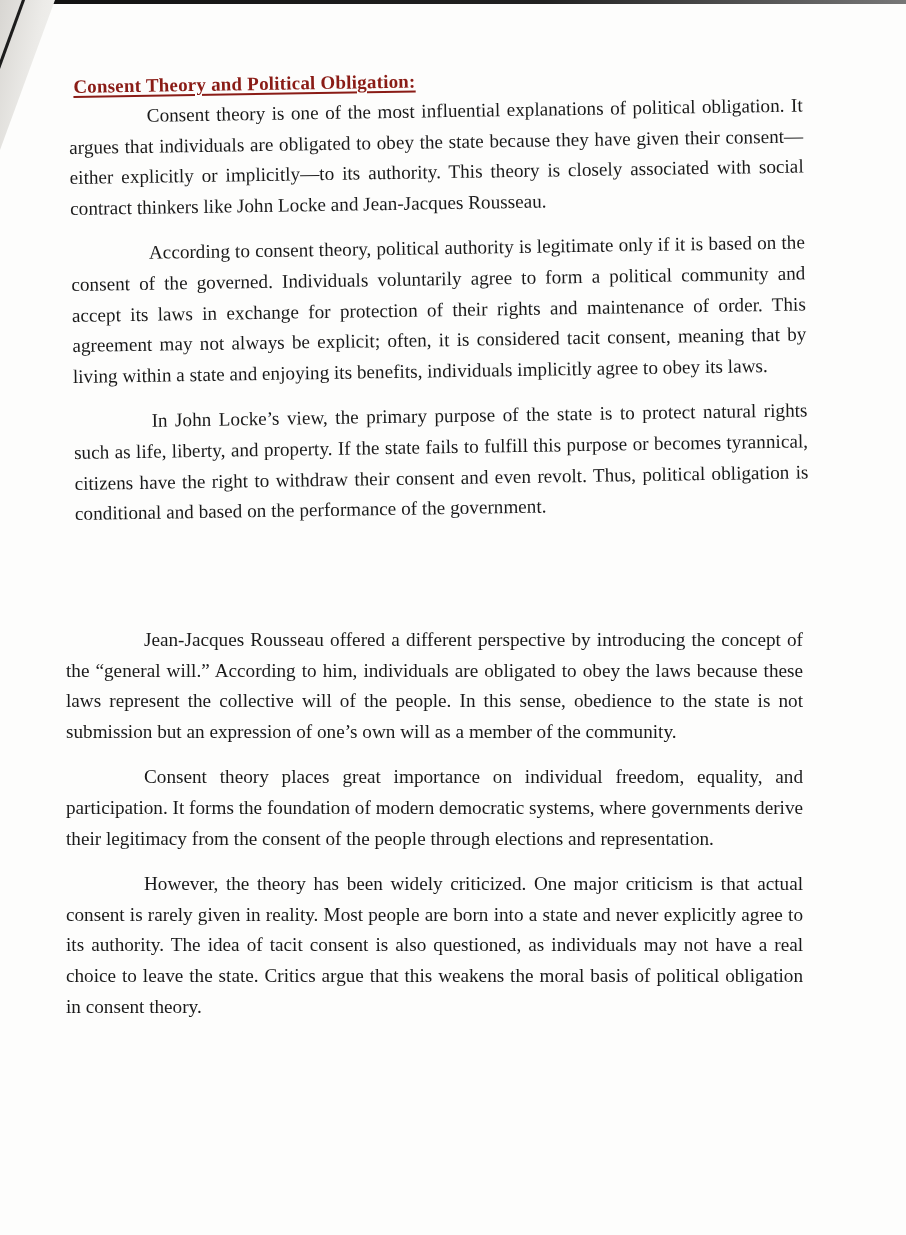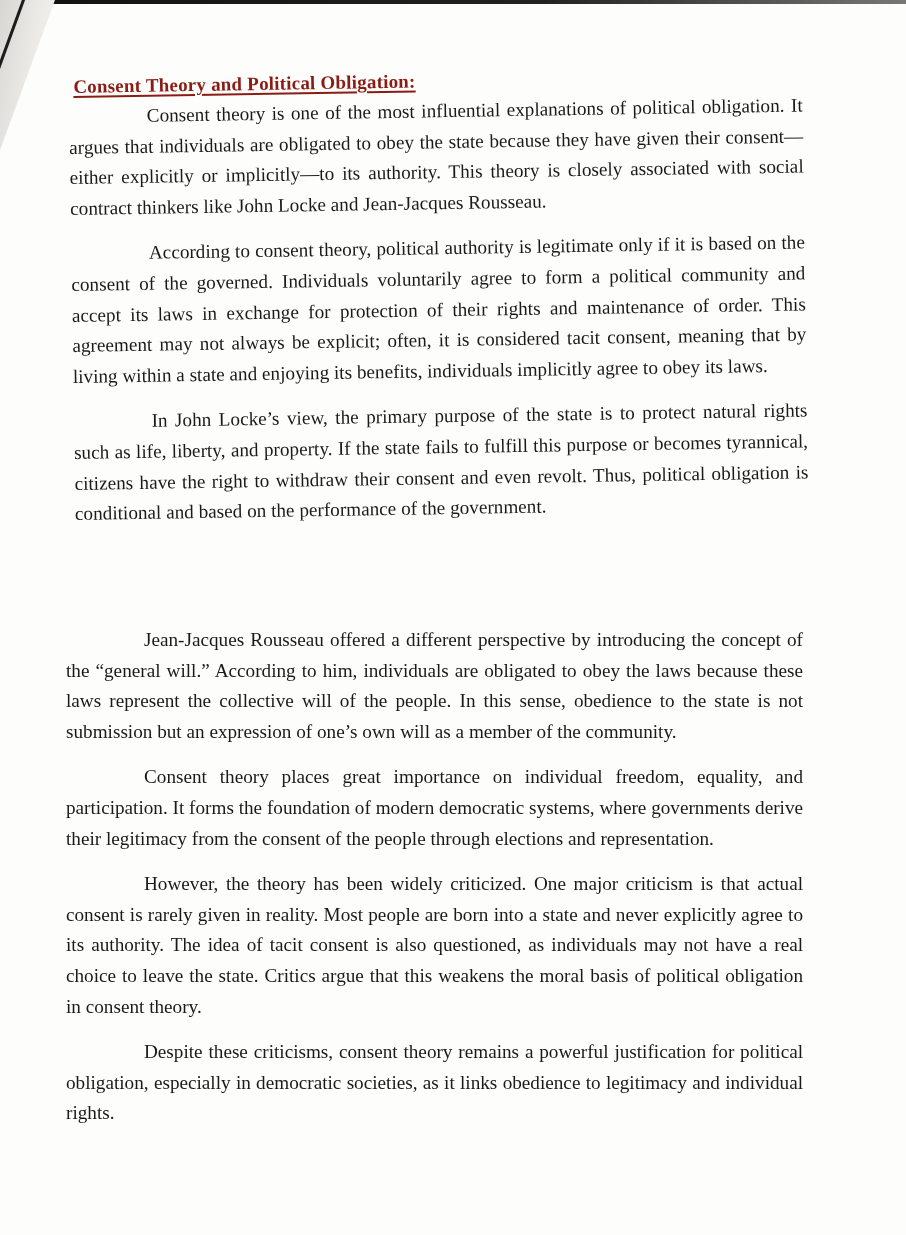--- a/index.html
+++ b/index.html
@@ -56,14 +56,13 @@
   <div class="heading">Consent Theory and Political Obligation:</div>
   <p class="para">Consent theory is one of the most influential explanations of political obligation. It argues that individuals are obligated to obey the state because they have given their consent—either explicitly or implicitly—to its authority. This theory is closely associated with social contract thinkers like John Locke and Jean-Jacques Rousseau.</p>
   <p class="para">According to consent theory, political authority is legitimate only if it is based on the consent of the governed. Individuals voluntarily agree to form a political community and accept its laws in exchange for protection of their rights and maintenance of order. This agreement may not always be explicit; often, it is considered tacit consent, meaning that by living within a state and enjoying its benefits, individuals implicitly agree to obey its laws.</p>
   <p class="para">In John Locke’s view, the primary purpose of the state is to protect natural rights such as life, liberty, and property. If the state fails to fulfill this purpose or becomes tyrannical, citizens have the right to withdraw their consent and even revolt. Thus, political obligation is conditional and based on the performance of the government.</p>
 </div>
 
 <div class="content-lower">
   <p class="para">Jean-Jacques Rousseau offered a different perspective by introducing the concept of the “general will.” According to him, individuals are obligated to obey the laws because these laws represent the collective will of the people. In this sense, obedience to the state is not submission but an expression of one’s own will as a member of the community.</p>
   <p class="para">Consent theory places great importance on individual freedom, equality, and participation. It forms the foundation of modern democratic systems, where governments derive their legitimacy from the consent of the people through elections and representation.</p>
   <p class="para">However, the theory has been widely criticized. One major criticism is that actual consent is rarely given in reality. Most people are born into a state and never explicitly agree to its authority. The idea of tacit consent is also questioned, as individuals may not have a real choice to leave the state. Critics argue that this weakens the moral basis of political obligation in consent theory.</p>
-  <p class="para">Despite these criticisms, consent theory remains a powerful justification for political obligation, especially in democratic societies, as it links obedience to legitimacy and individual rights.</p>
 </div>
 
 </body></html>

